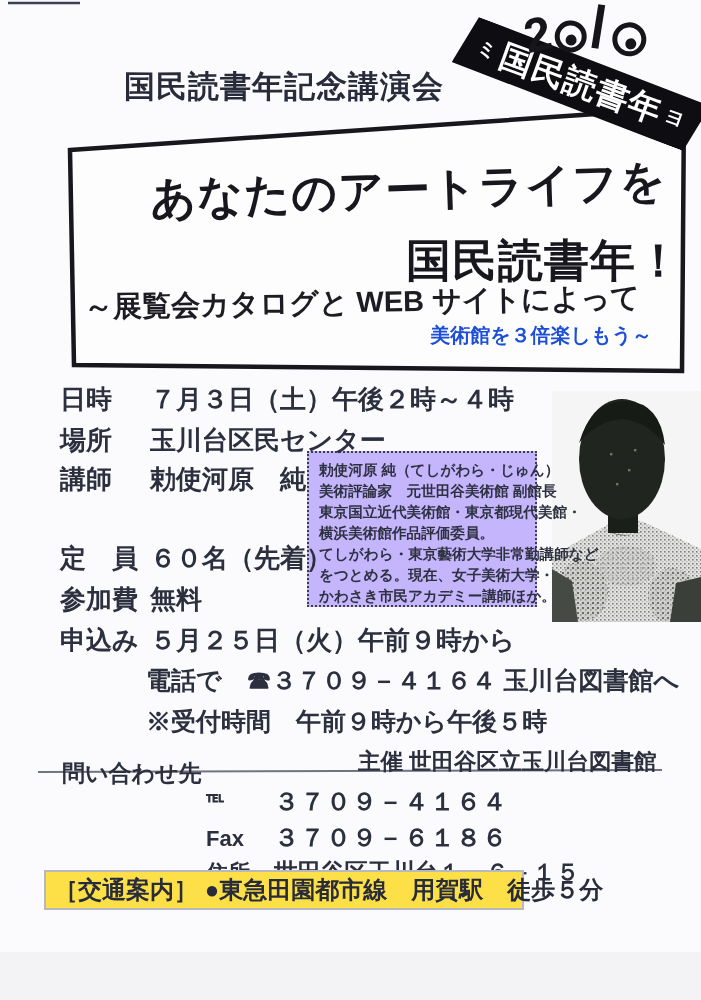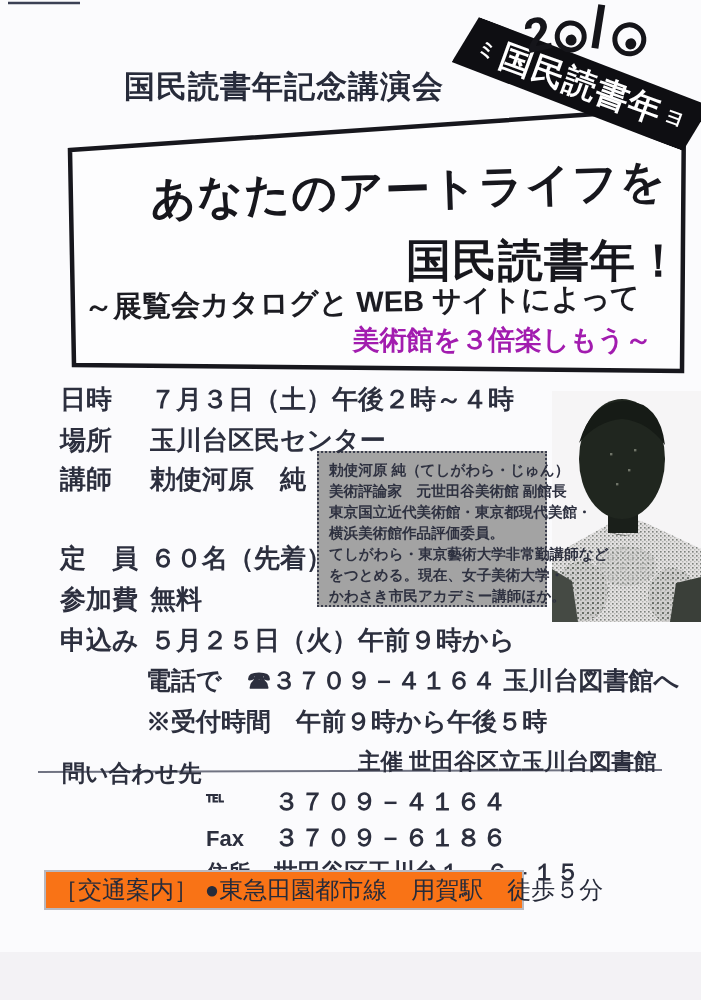--- a/index.html
+++ b/index.html
@@ -56,53 +56,53 @@
   .rib-text { font-size:33px; font-weight:800; letter-spacing:1px; }
   .rib-end  { font-size:19px; font-weight:700; }
 
   
   .tb1 { left:150px; top:160px; z-index:4; font-size:45px; font-weight:900;
          color:#17171d; letter-spacing:1px; white-space:nowrap; transform:rotate(-2deg); }
   .tb2 { left:406px; top:231px; z-index:4; font-size:45px; font-weight:900;
          color:#17171d; letter-spacing:1px; white-space:nowrap; }
   .tb3 { left:84px;  top:283px; z-index:4; font-size:29px; font-weight:800;
          color:#1c1c22; white-space:nowrap; transform:rotate(-1deg); }
-  .tb4 { right:49px; top:322px; z-index:4; font-size:27px; font-weight:800;
-         color:#a21caf; white-space:nowrap; }
+  .tb4 { right:49px; top:322px; z-index:4; font-size:20px; font-weight:800;
+         color:#1d4ed8; white-space:nowrap; }
 
   
   .row { left:60px; z-index:4; font-size:26px; font-weight:700; white-space:nowrap; }
   .row .lbl { display:inline-block; width:90px; }
   .sub-line { z-index:4; font-size:25px; font-weight:700; white-space:nowrap; }
   .organizer { left:358px; top:746px; z-index:4; font-size:22.5px; font-weight:700;
                display:flex; gap:6px; white-space:nowrap; }
 
   
   .profile-box {
-    left:317px; top:451px; width:230px; height:156px; z-index:3;
-    border:2px dotted #3c3f4e; background:#a3a3a3;
+    left:307px; top:451px; width:230px; height:156px; z-index:3;
+    border:2px dotted #3c3f4e; background:#c4b5fd;
     padding:7px 4px 0 10px;
   }
   .profile-box div {
     font-size:14.6px; font-weight:700; line-height:21px;
     color:#2e3140; white-space:nowrap;
   }
 
   
   .c-label { left:62px; top:758px; z-index:4; font-size:23px; font-weight:600; white-space:nowrap; }
   .c-row { left:206px; z-index:4; white-space:nowrap; font-weight:600; }
   .c-row .c-key { display:inline-block; width:52px; font-size:22px; }
   .c-row .c-val { font-size:25px; letter-spacing:1px;margin-left:16px; }
   .c-row.addr .c-val { font-size:23.5px; letter-spacing:0; }
 
   
   .transit-box {
     left:44px; top:870px; width:480px; height:40px; z-index:4;
-    border:2px solid #b8b8bf; background:#f97316;
-    font-size:24px; font-weight:400; color:#272b3a;
+    border:2px solid #b8b8bf; background:#fde047;
+    font-size:24px; font-weight:700; color:#272b3a;
     line-height:35px; padding-left:8px; white-space:nowrap;
   }
 
   .photo { left:552px; top:391px; z-index:2; }
 </style>
 </head>
 <body>
 
 <div class="page">
 

